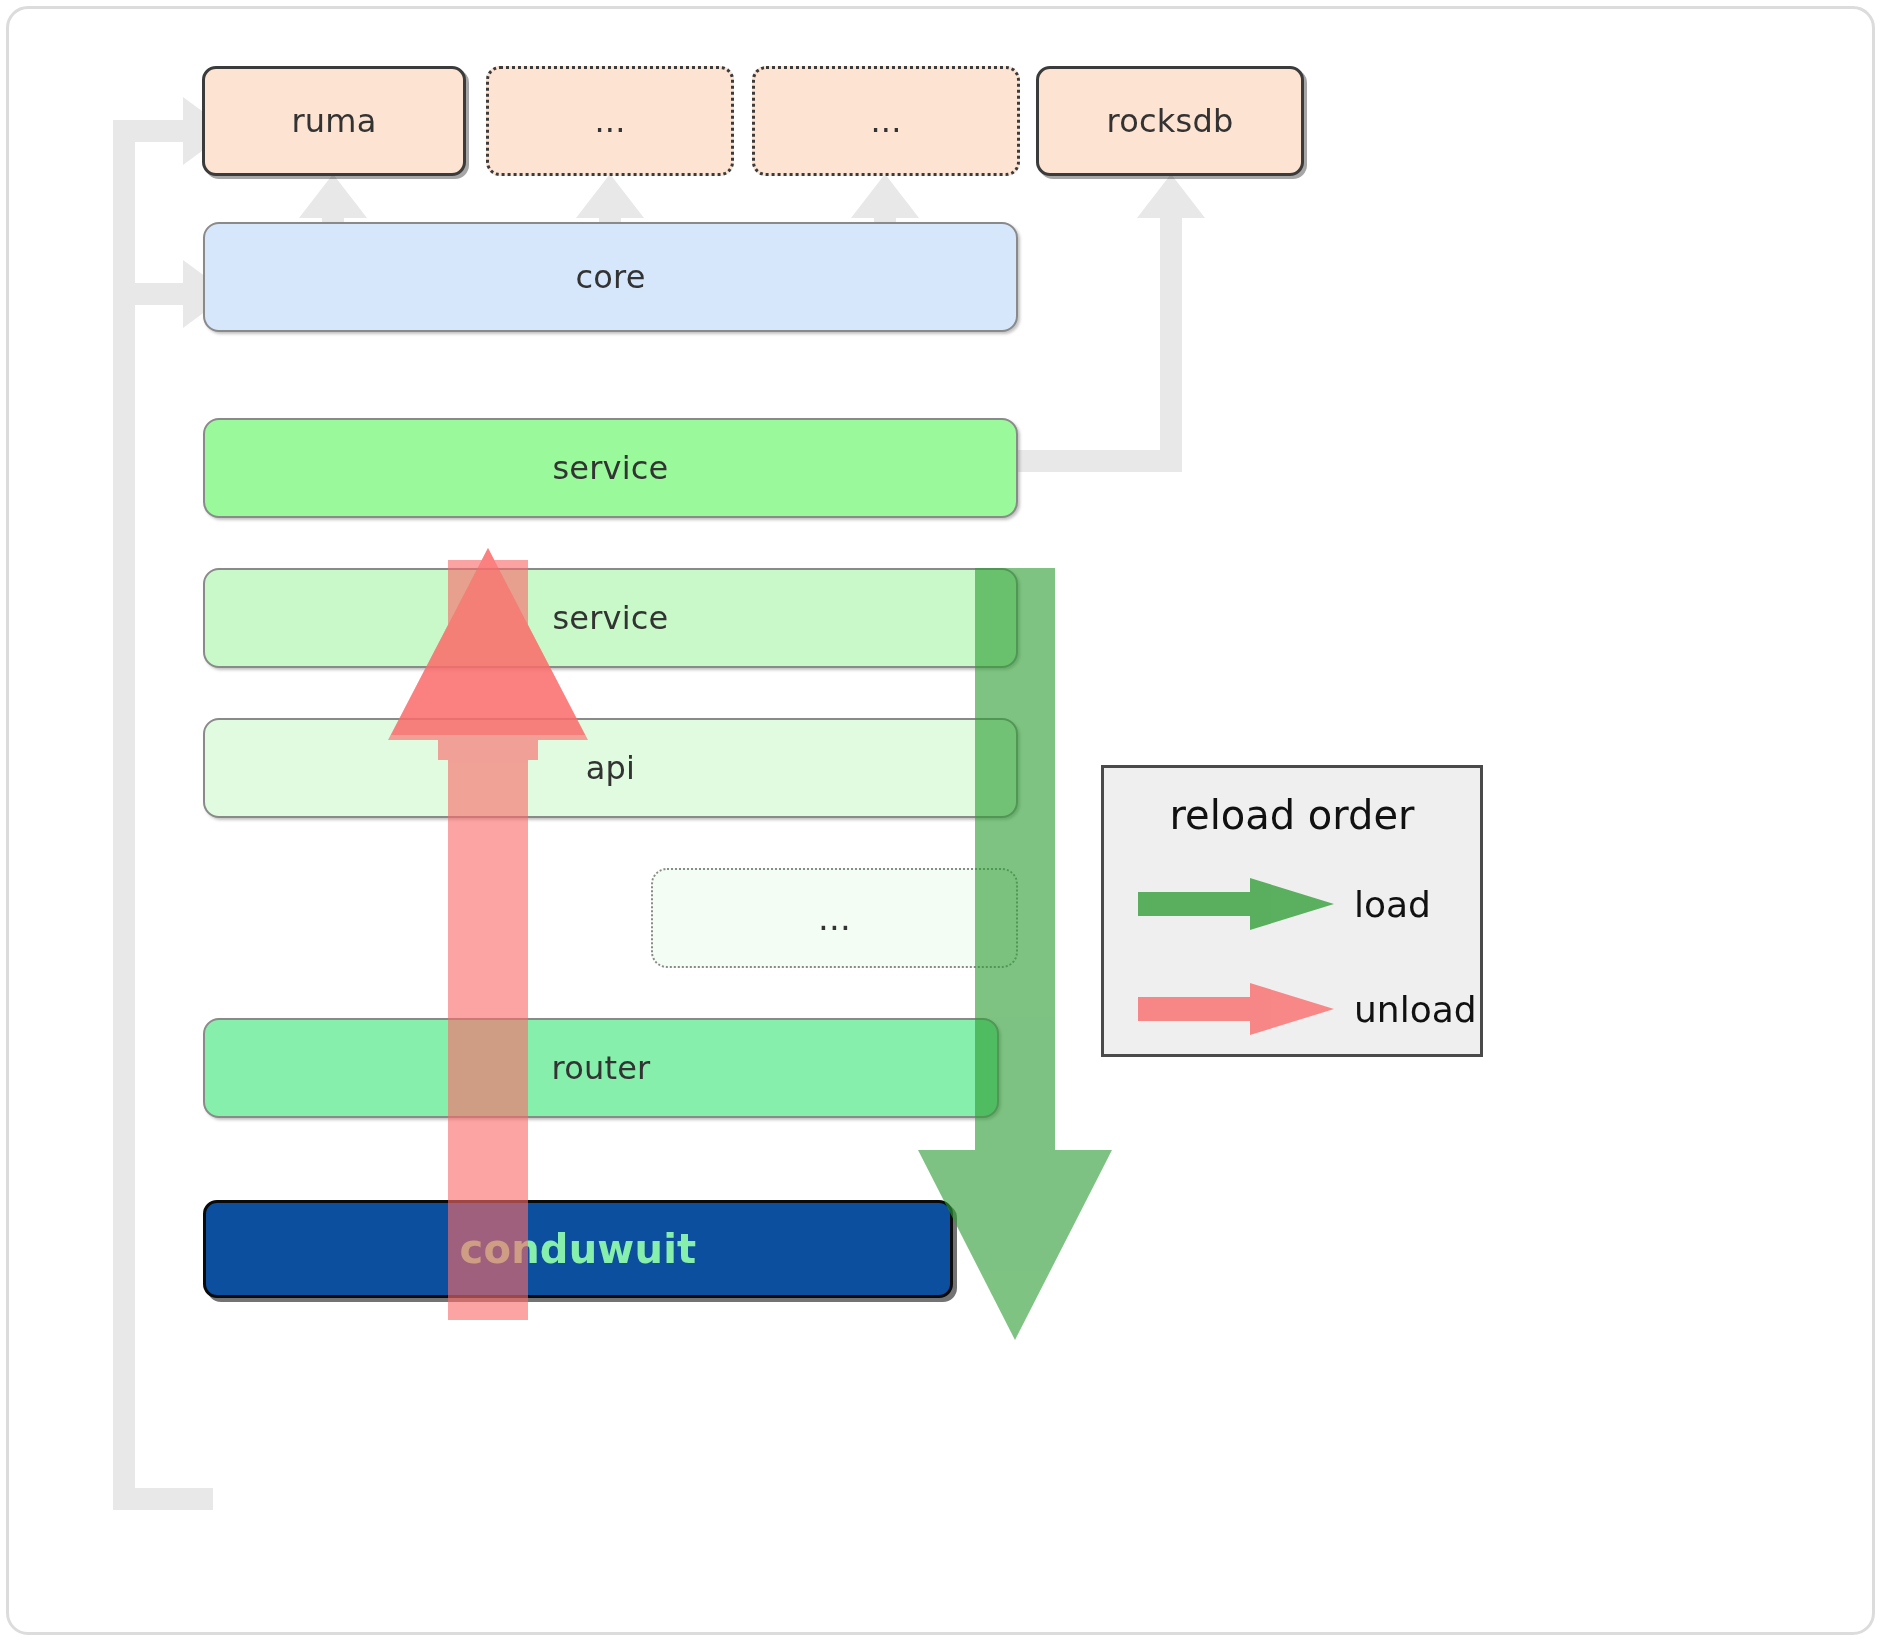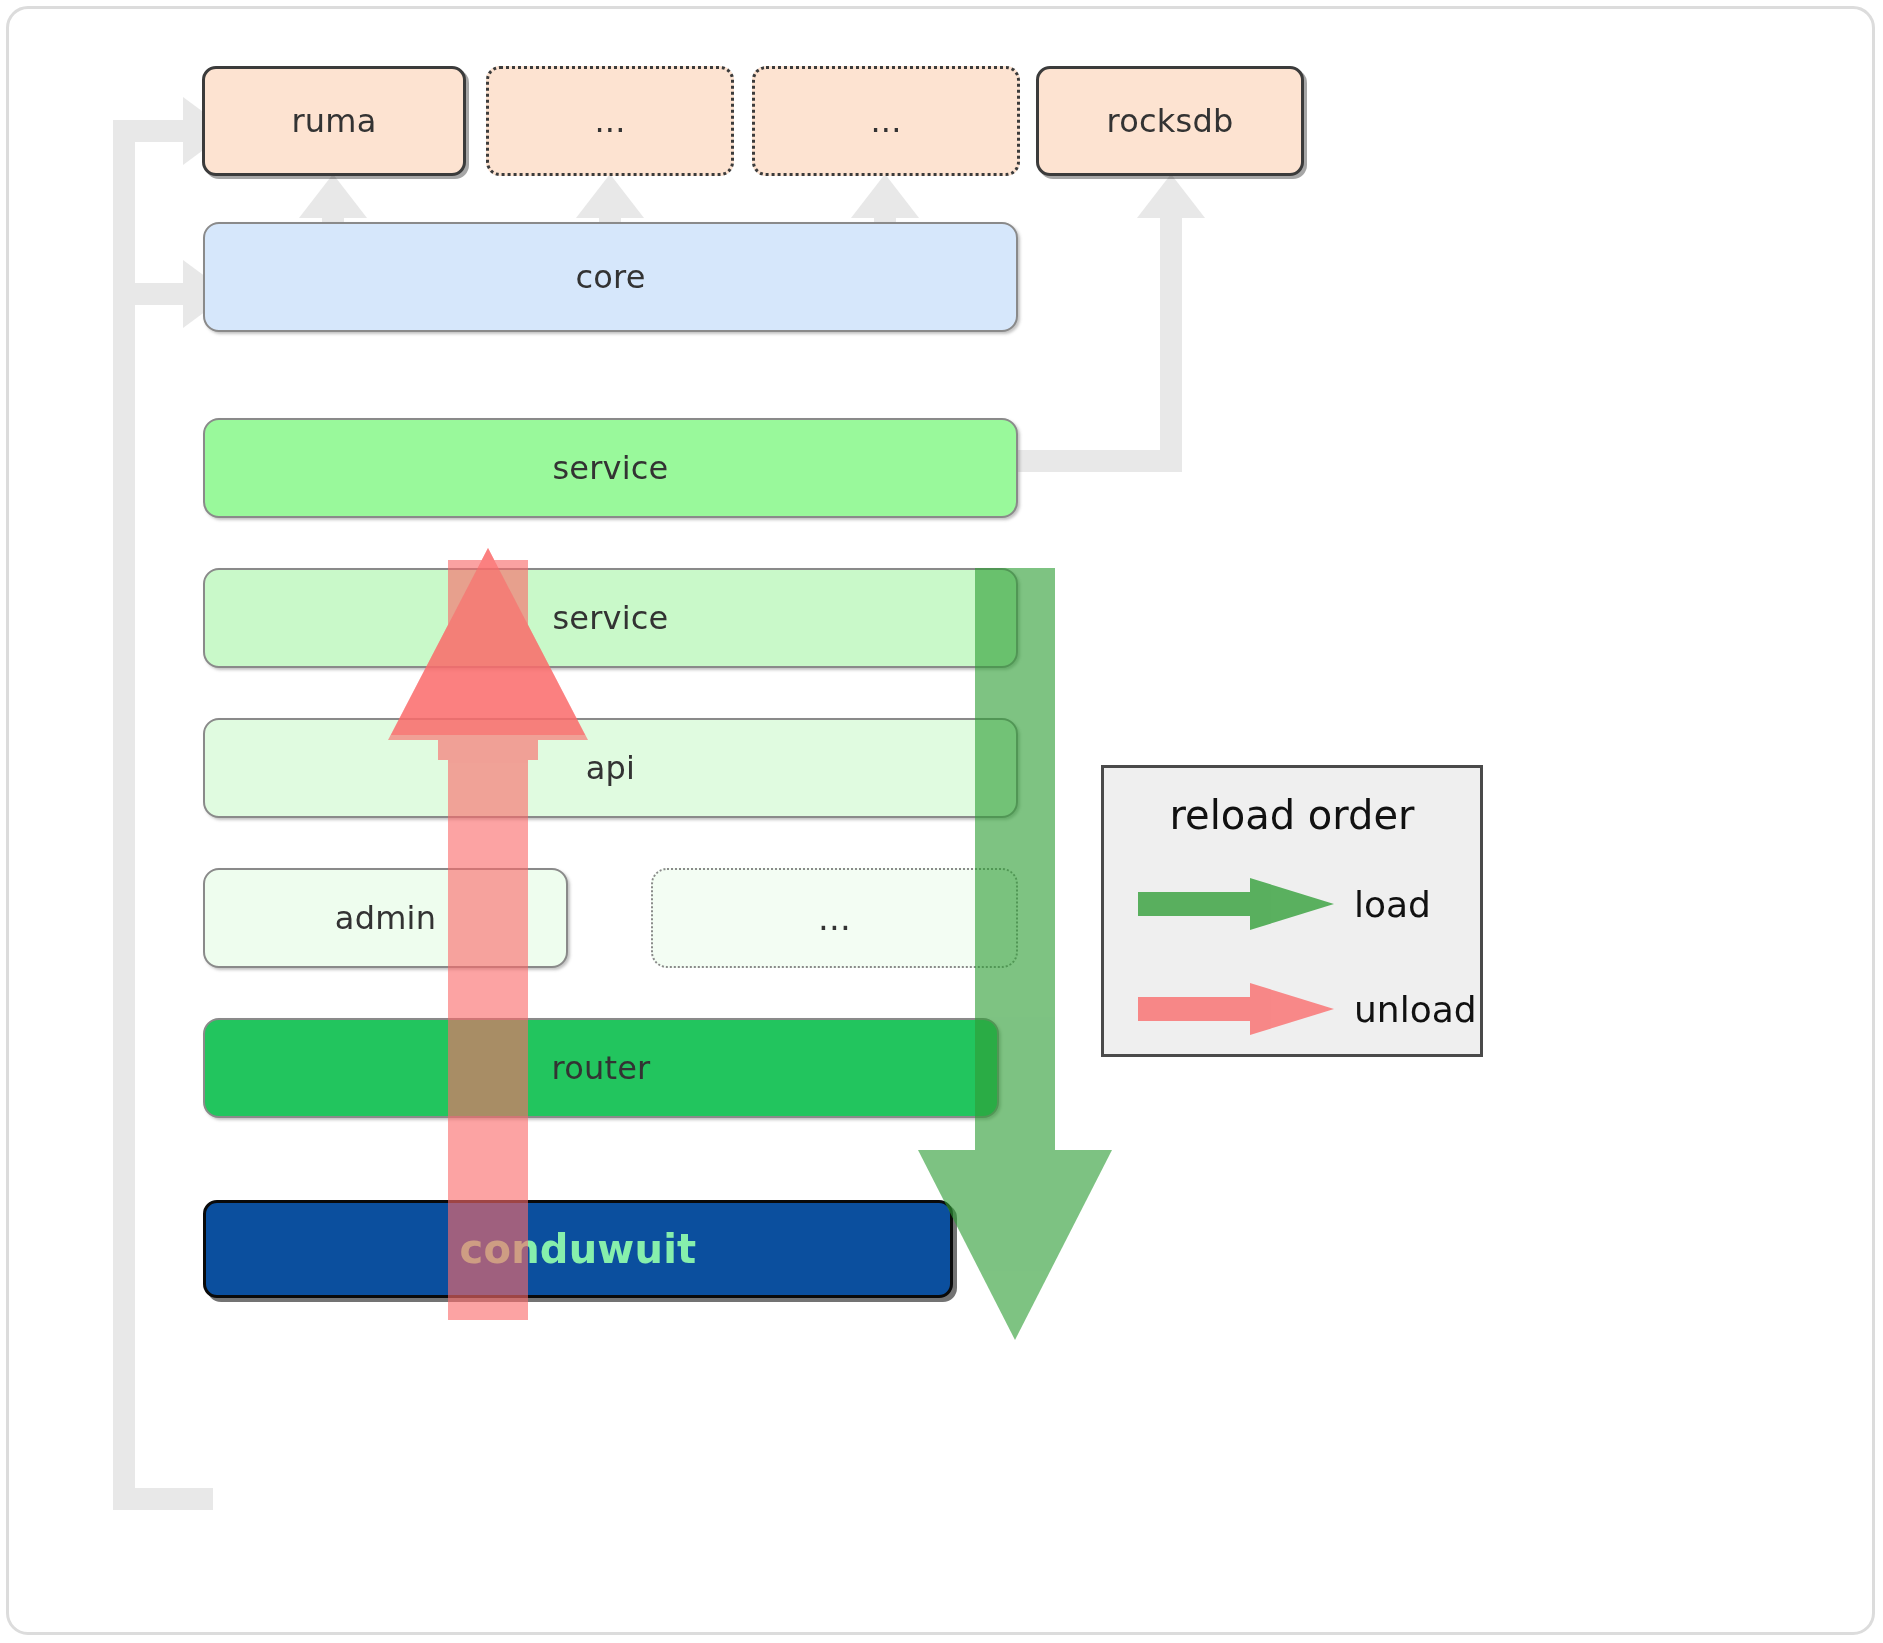--- a/index.html
+++ b/index.html
@@ -138,27 +138,24 @@
   </div>
   <div class="box layer" style="left:203px;top:418px;width:815px;height:100px;background:#99f99b;">
     <span class="lbl">service</span>
   </div>
   <div class="box layer" style="left:203px;top:568px;width:815px;height:100px;background:#c9f9c9;">
     <span class="lbl">service</span>
   </div>
   <div class="box layer" style="left:203px;top:718px;width:815px;height:100px;background:#e0fbe0;">
     <span class="lbl">api</span>
   </div>
-  <div class="box layer" style="left:203px;top:868px;width:365px;height:100px;background:#eefdee;">
-    <span class="lbl">admin</span>
-  </div>
   <div class="box layer dotted" style="left:651px;top:868px;width:367px;height:100px;background:#f3fdf3;font-size:34px;">
     <span class="lbl">...</span>
   </div>
-  <div class="box layer" style="left:203px;top:1018px;width:796px;height:100px;background:#22c55e;">
+  <div class="box layer" style="left:203px;top:1018px;width:796px;height:100px;background:#86efac;">
     <span class="lbl">router</span>
   </div>
 
   <div class="box" style="left:203px;top:1200px;width:750px;height:98px;background:#0b4f9e;
               border:3px solid #0a0a0a;border-radius:14px;color:#86efac;
               box-shadow:4px 4px 0 rgba(0,0,0,0.55);font-size:40px;font-weight:bold;">
     <span class="lbl">conduwuit</span>
   </div>
 
   <svg id="flow" viewBox="0 0 1883 1643">

